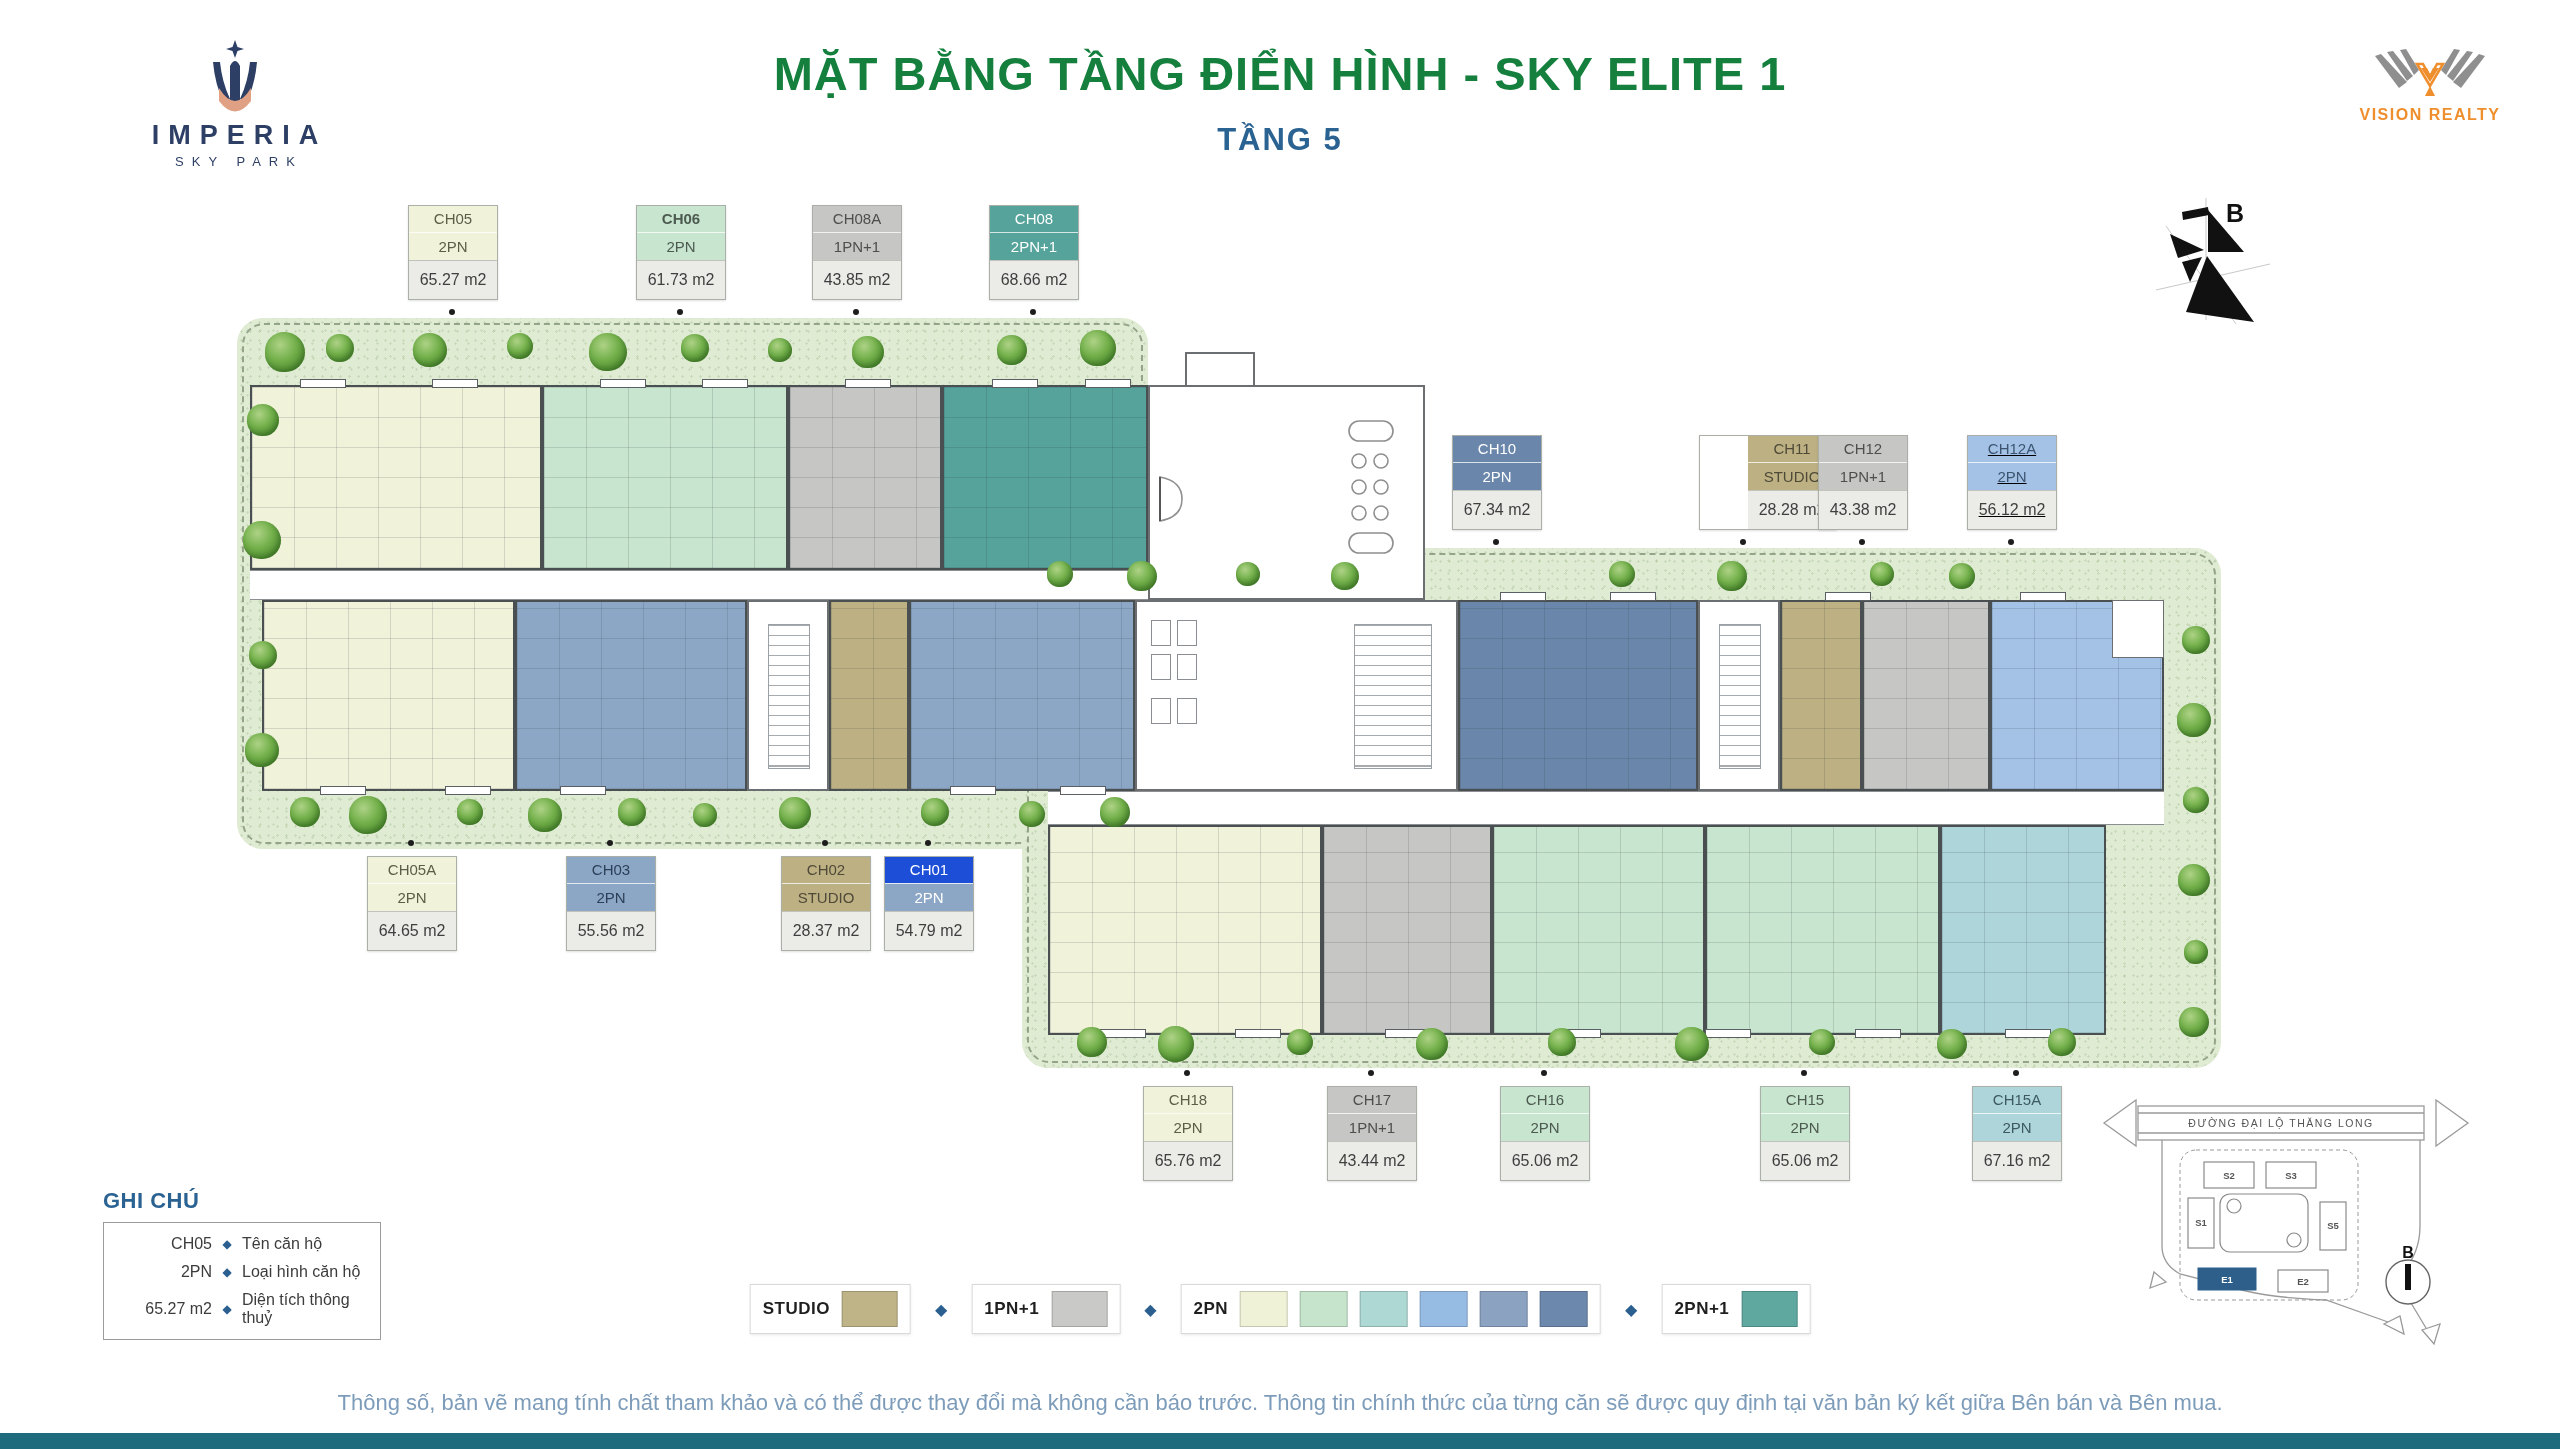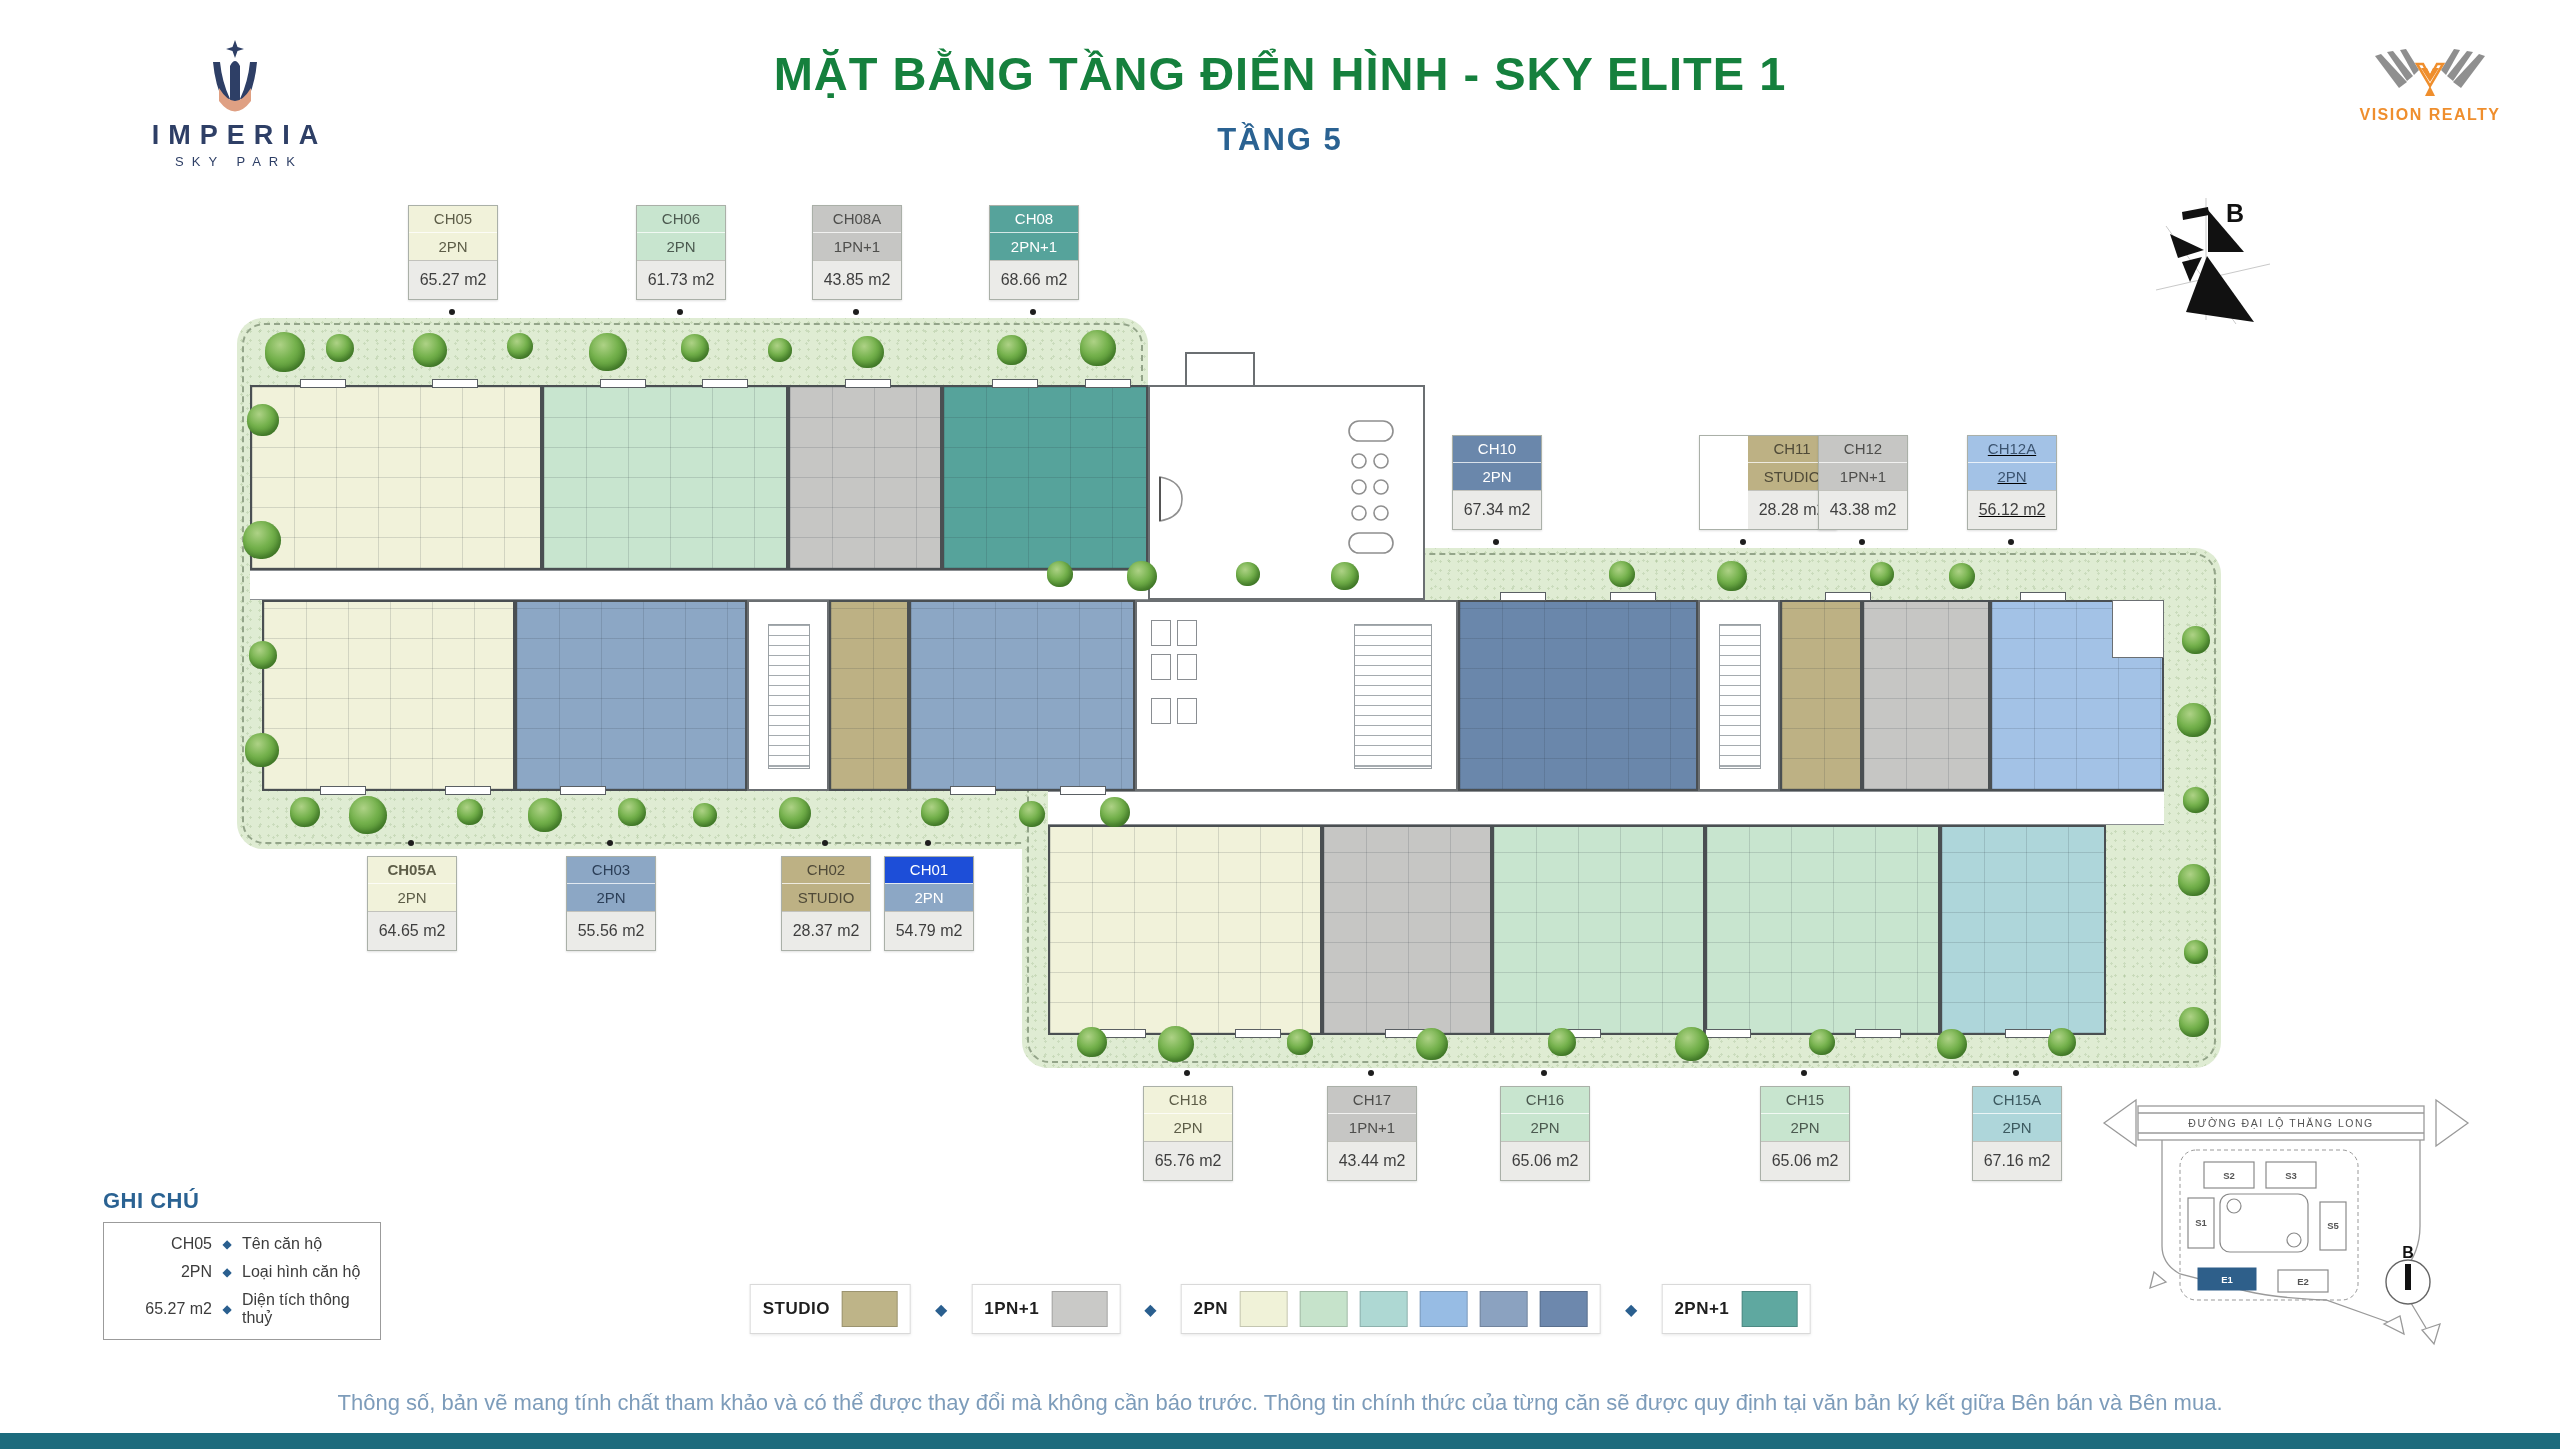--- a/index.html
+++ b/index.html
@@ -222,21 +222,21 @@
     <div class="tree" style="left: 1809px; top: 1029px; width: 26px; height: 26px;"></div>
     <div class="tree" style="left: 1937px; top: 1029px; width: 30px; height: 30px;"></div>
     <div class="tree" style="left: 2048px; top: 1028px; width: 28px; height: 28px;"></div>
     <div class="unit-card" style="left: 408px; top: 205px;">
       <div class="uc-name" style="background: rgb(241, 242, 218); color: rgb(93, 93, 72);">CH05</div>
       <div class="uc-type" style="background: rgb(241, 242, 218); color: rgb(93, 93, 72);">2PN</div>
       <div class="uc-area">65.27 m2</div>
     </div>
     <div class="leader-dot" style="left: 449px; top: 309px;"></div>
     <div class="unit-card" style="left: 636px; top: 205px;">
-      <div class="uc-name" style="background: rgb(200, 229, 207); color: rgb(76, 90, 80);">CH06</div>
+      <div class="uc-name" style="background: rgb(200, 229, 207); color: rgb(76, 90, 80); font-weight: bold;">CH06</div>
       <div class="uc-type" style="background: rgb(200, 229, 207); color: rgb(76, 90, 80);">2PN</div>
       <div class="uc-area">61.73 m2</div>
     </div>
     <div class="leader-dot" style="left: 677px; top: 309px;"></div>
     <div class="unit-card" style="left: 812px; top: 205px;">
       <div class="uc-name" style="background: rgb(198, 198, 196); color: rgb(78, 78, 76);">CH08A</div>
       <div class="uc-type" style="background: rgb(198, 198, 196); color: rgb(78, 78, 76);">1PN+1</div>
       <div class="uc-area">43.85 m2</div>
     </div>
     <div class="leader-dot" style="left: 853px; top: 309px;"></div>
@@ -264,21 +264,21 @@
       <div class="uc-area">43.38 m2</div>
     </div>
     <div class="leader-dot" style="left: 1859px; top: 539px;"></div>
     <div class="unit-card" style="left: 1967px; top: 435px; text-decoration: underline;">
       <div class="uc-name" style="background: rgb(163, 194, 230); color: rgb(60, 84, 112);">CH12A</div>
       <div class="uc-type" style="background: rgb(163, 194, 230); color: rgb(60, 84, 112);">2PN</div>
       <div class="uc-area">56.12 m2</div>
     </div>
     <div class="leader-dot" style="left: 2008px; top: 539px;"></div>
     <div class="unit-card" style="left: 367px; top: 856px;">
-      <div class="uc-name" style="background: rgb(241, 242, 218); color: rgb(93, 93, 72); font-weight: bold;">CH05A</div>
+      <div class="uc-name" style="background: rgb(241, 242, 218); color: rgb(93, 93, 72);">CH05A</div>
       <div class="uc-type" style="background: rgb(241, 242, 218); color: rgb(93, 93, 72);">2PN</div>
       <div class="uc-area">64.65 m2</div>
     </div>
     <div class="leader-dot" style="left: 408px; top: 840px;"></div>
     <div class="unit-card" style="left: 566px; top: 856px;">
       <div class="uc-name" style="background: rgb(140, 167, 197); color: rgb(44, 63, 88);">CH03</div>
       <div class="uc-type" style="background: rgb(140, 167, 197); color: rgb(44, 63, 88);">2PN</div>
       <div class="uc-area">55.56 m2</div>
     </div>
     <div class="leader-dot" style="left: 607px; top: 840px;"></div>

